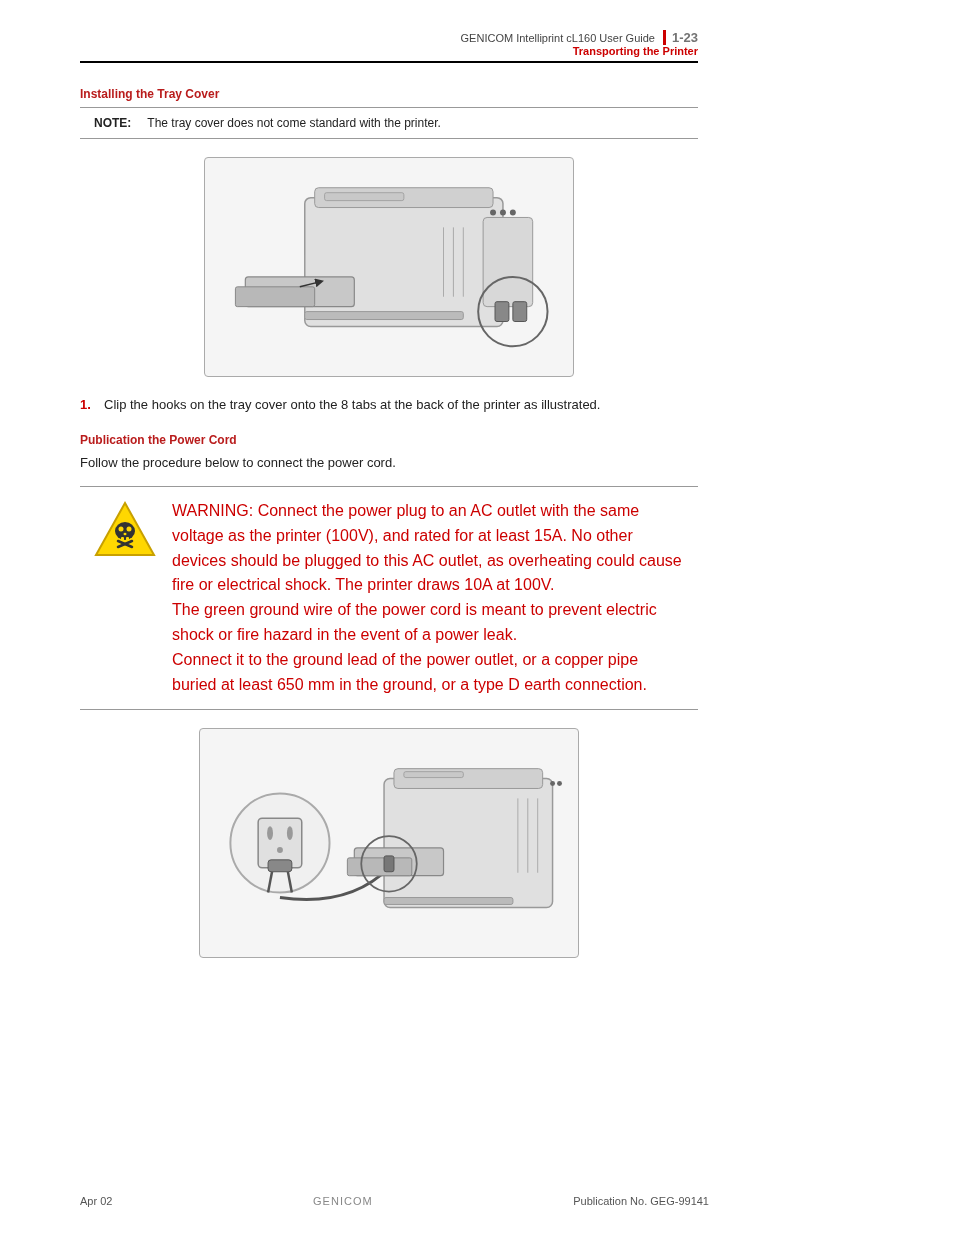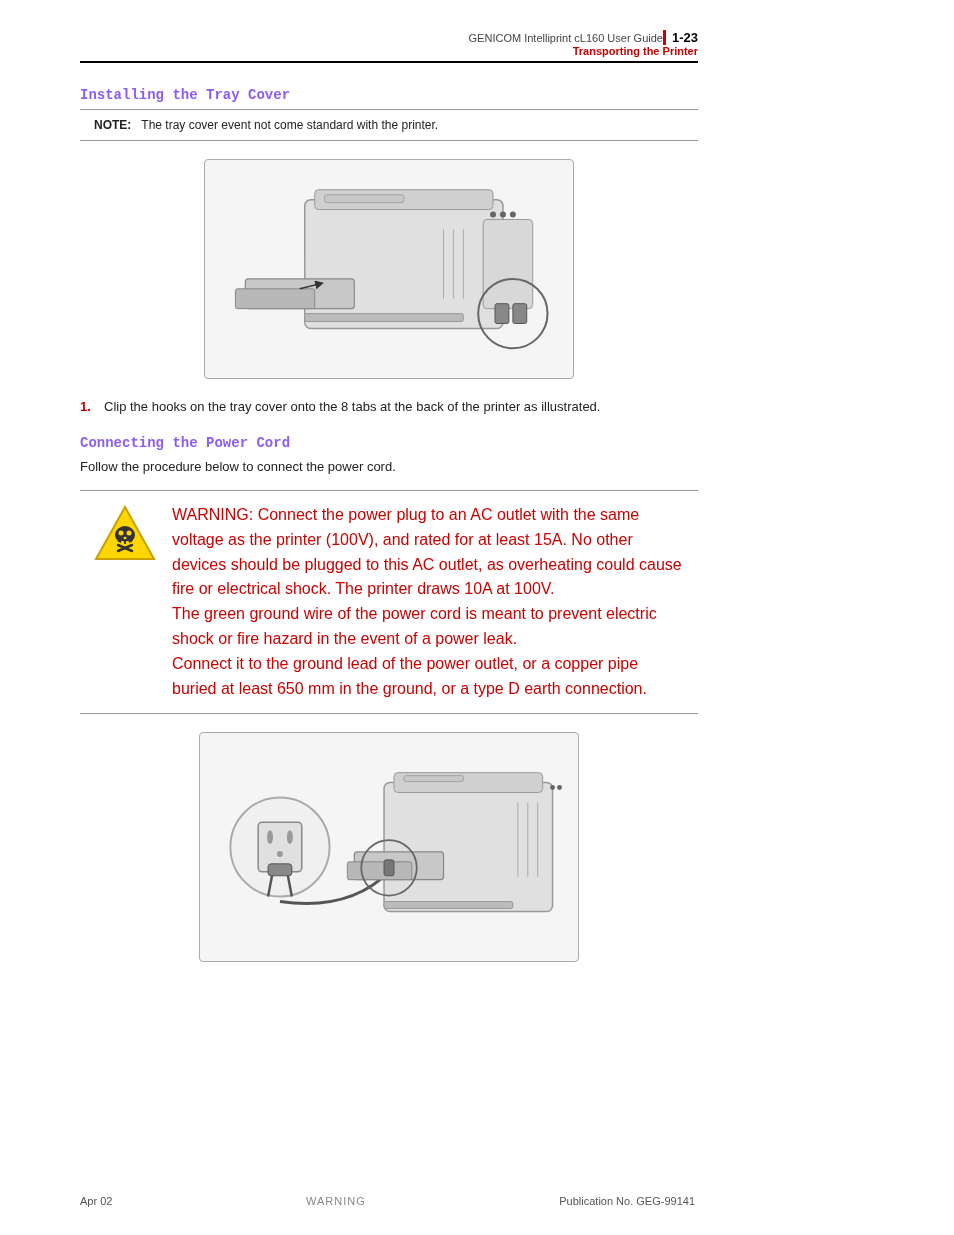--- a/index.html
+++ b/index.html
@@ -28,24 +28,24 @@
       margin-bottom: 24px;
     }
     .header-left {
       font-size: 11px;
       color: #444;
       text-align: right;
     }
     .header-page {
       font-size: 13px;
       font-weight: bold;
-      color: #000000;
+      color: #737373;
       border-left: 3px solid #cc0000;
       padding-left: 6px;
-      margin-left: 0;
+      margin-left: 8px;
       display: flex;
       align-items: center;
     }
     .header-right {
       display: flex;
       flex-direction: column;
       align-items: flex-end;
     }
     .header-top-row {
       display: flex;
@@ -54,42 +54,41 @@
     }
     .header-subtitle {
       font-size: 11px;
       font-weight: bold;
       color: #cc0000;
       text-align: right;
     }
 
     
     .section-heading {
-      font-size: 14px;
-      font-weight: bold;
-      color: #8b5cf6;
+      font-size: 12px;
+      font-weight: bold;
+      color: #b91c1c;
       margin-bottom: 6px;
-      font-family: Liberation Mono, monospace;
     }
     .section-text {
       font-size: 13px;
       color: #222;
       margin-bottom: 14px;
       line-height: 1.5;
     }
 
     
     .note-box {
       border-top: 1.5px solid #999;
       border-bottom: 1.5px solid #999;
       padding: 8px 14px;
       margin-bottom: 18px;
       display: flex;
       align-items: center;
-      gap: 10px;
+      gap: 16px;
     }
     .note-label {
       font-weight: bold;
       font-size: 12px;
       white-space: nowrap;
     }
     .note-text {
       font-size: 12px;
       color: #222;
     }
@@ -155,21 +154,21 @@
       font-size: 16px;
       color: #cc0000;
       line-height: 1.55;
     }
 
     
     .footer {
       position: absolute;
       bottom: 28px;
       left: 80px;
-      right: 63px;
+      right: 49px;
       display: flex;
       justify-content: space-between;
       align-items: flex-end;
       font-size: 11px;
       color: #555;
     }
     .footer-center {
       font-size: 11px;
       color: #888;
       letter-spacing: 1px;
@@ -188,21 +187,21 @@
       </div>
       <div class="header-subtitle">Transporting the Printer</div>
     </div>
   </div>
 
   <div>
     <div class="section-heading">Installing the Tray Cover</div>
 
     <div class="note-box">
       <span class="note-label">NOTE:</span>
-      <span class="note-text">The tray cover event not come standard with the printer.</span>
+      <span class="note-text">The tray cover does not come standard with the printer.</span>
     </div>
 
     <div class="image-box">
       <div class="printer-img">
         <svg viewBox="0 0 370 220" xmlns="http://www.w3.org/2000/svg">
 
           <rect x="100" y="40" width="200" height="130" rx="6" ry="6" fill="#e0e0e0" stroke="#999" stroke-width="1.5"></rect>
 
           <rect x="110" y="30" width="180" height="20" rx="4" ry="4" fill="#d0d0d0" stroke="#999" stroke-width="1"></rect>
 
@@ -240,21 +239,21 @@
 
     <ul class="numbered-list">
       <li>
         <span class="num">1.</span>
         <span>Clip the hooks on the tray cover onto the 8 tabs at the back of the printer as illustrated.</span>
       </li>
     </ul>
   </div>
 
   <div>
-    <div class="section-heading">Connecting the Power Cord</div>
+    <div class="section-heading">Publication the Power Cord</div>
     <div class="section-text">Follow the procedure below to connect the power cord.</div>
 
     <div class="warning-box">
 
       <div class="warning-icon">
         <svg viewBox="0 0 62 62" xmlns="http://www.w3.org/2000/svg">
 
           <polygon points="31,4 60,56 2,56" fill="#FFD700" stroke="#c8a000" stroke-width="2"></polygon>
 
           <ellipse cx="31" cy="32" rx="10" ry="9" fill="#333"></ellipse>
@@ -318,16 +317,16 @@
           <circle cx="190" cy="136" r="28" fill="none" stroke="#666" stroke-width="1.8"></circle>
 
           <rect x="205" y="43" width="60" height="6" rx="2" fill="#c8c8c8" stroke="#999" stroke-width="0.8"></rect>
         </svg>
       </div>
     </div>
   </div>
 
   <div class="footer">
     <span>Apr 02</span>
-    <span class="footer-center">WARNING</span>
+    <span class="footer-center">GENICOM</span>
     <span>Publication No. GEG-99141</span>
   </div>
 </div>
 
 </body></html>

